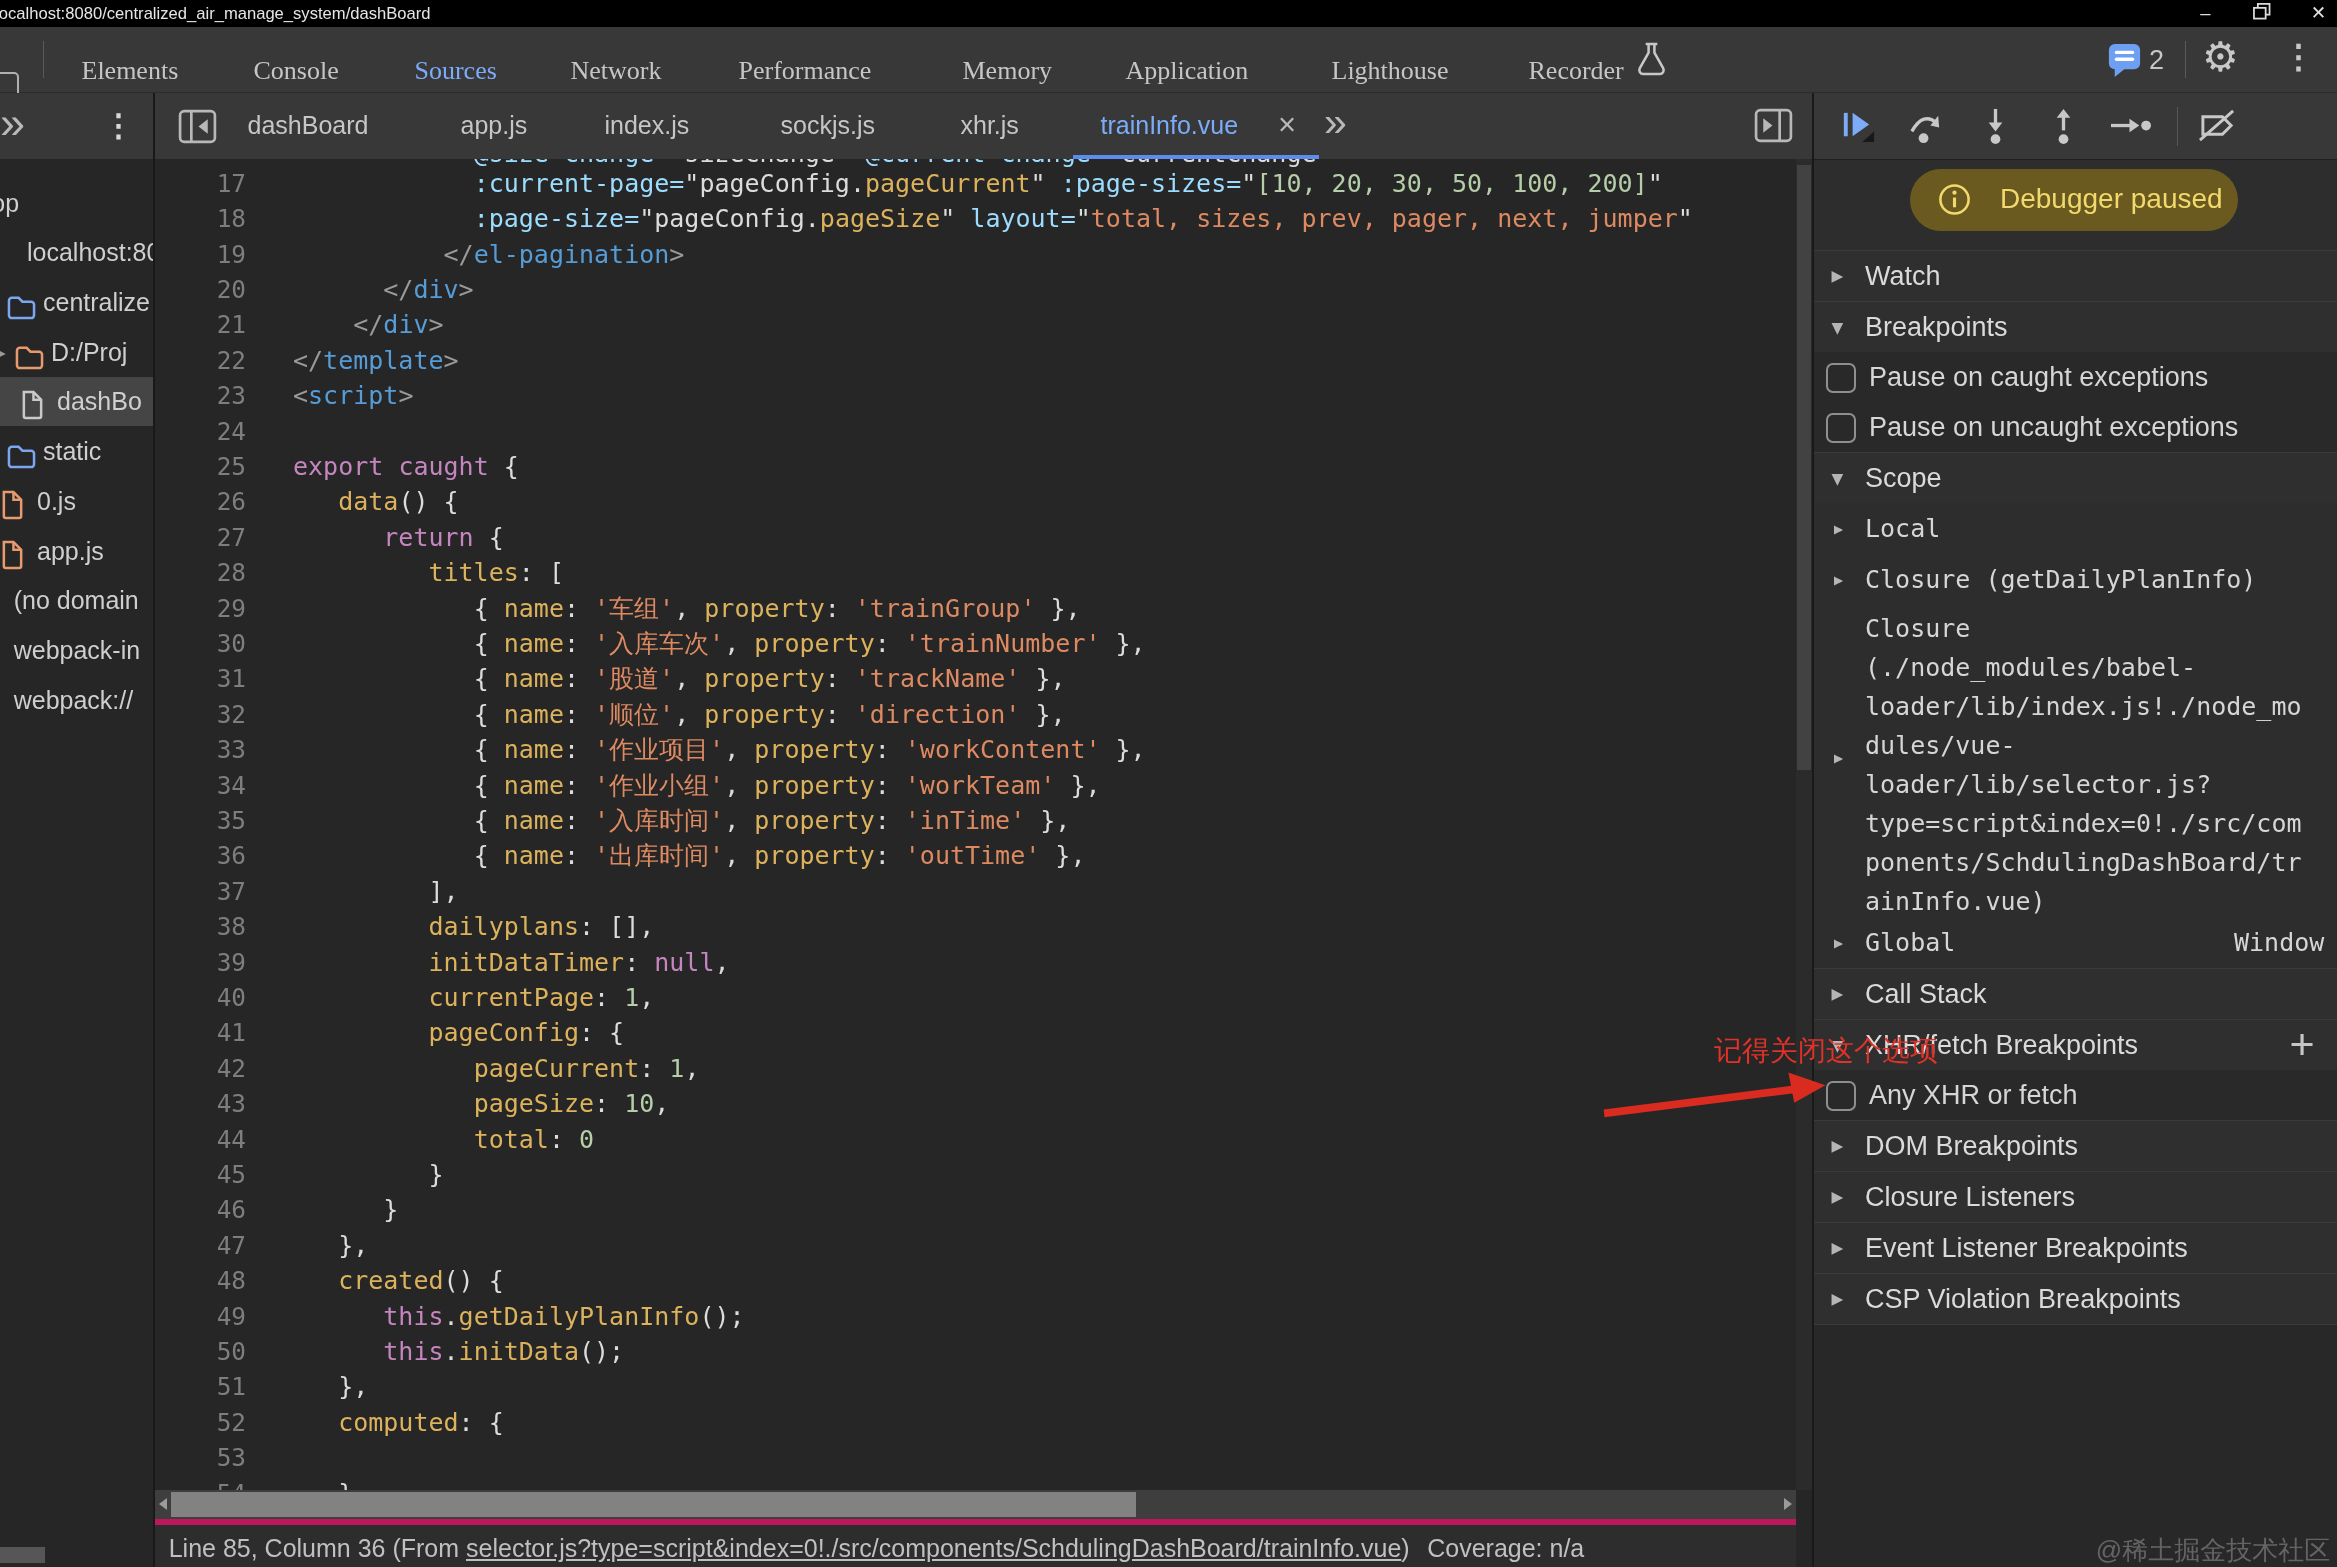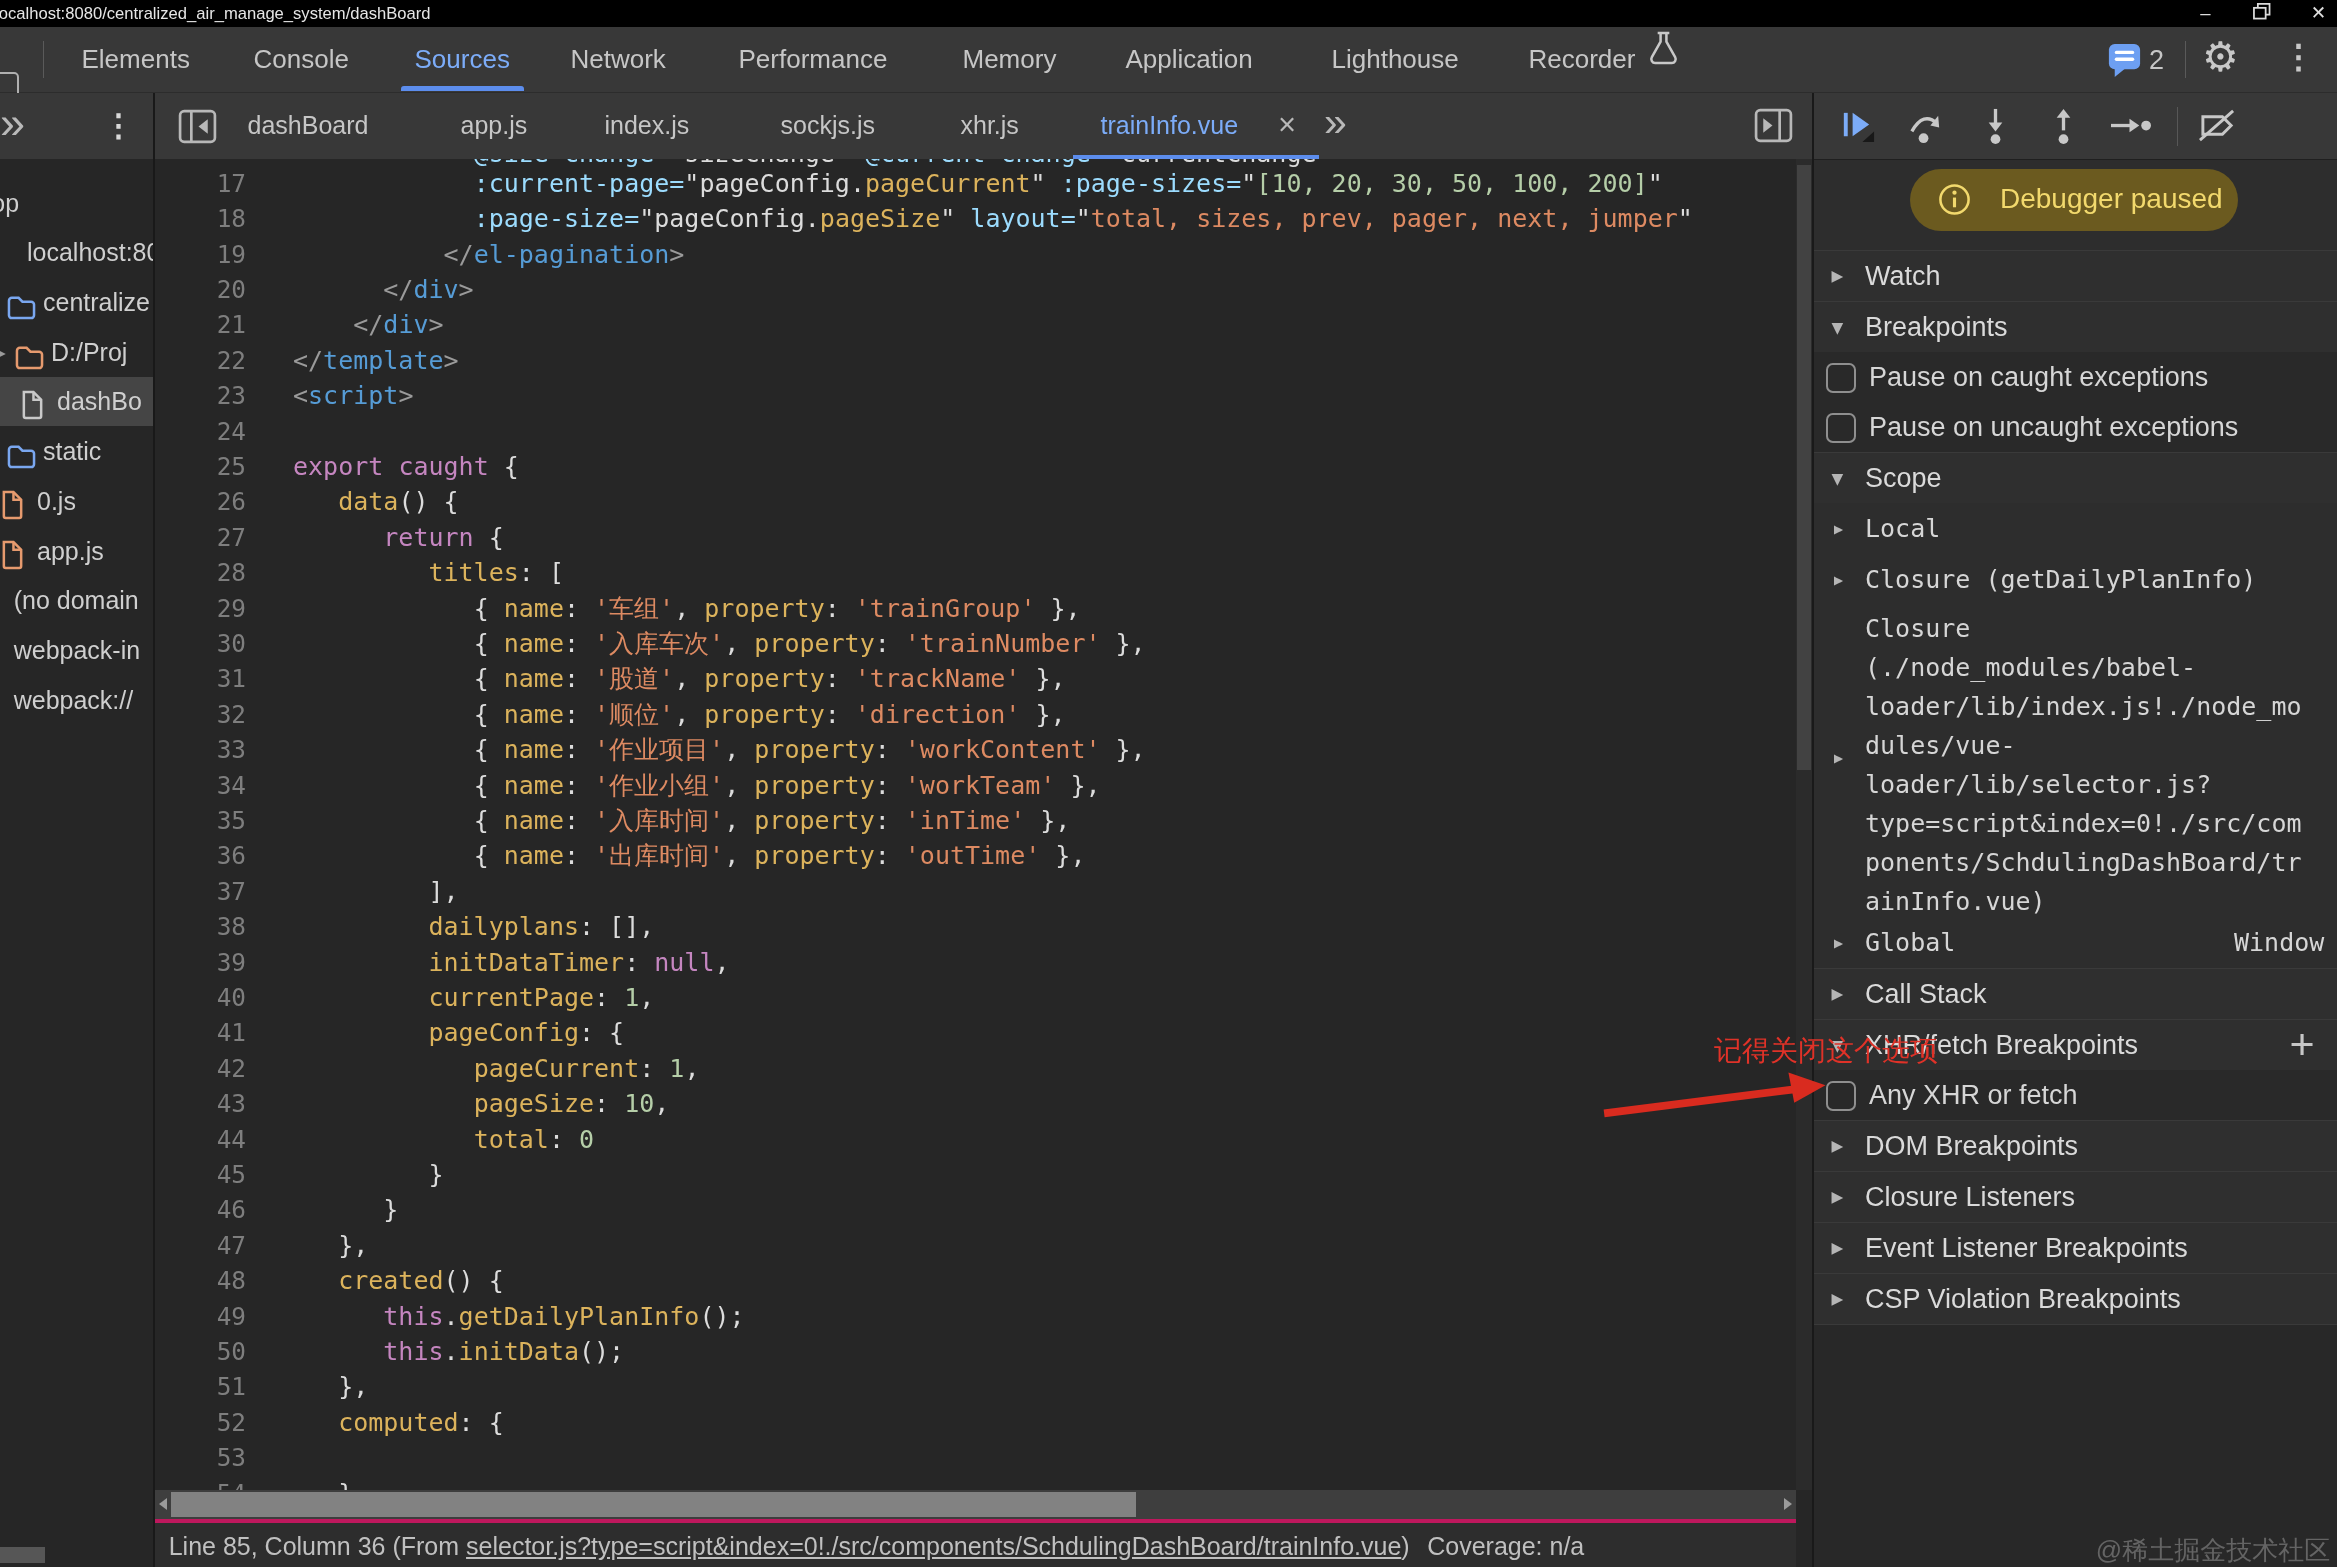--- a/index.html
+++ b/index.html
@@ -7,21 +7,21 @@
        font-family:"Liberation Sans",sans-serif;-webkit-font-smoothing:antialiased;}
   .abs{position:absolute;}
 
   
   #titlebar{left:0;top:0;width:2338px;height:27px;background:#000;color:#e6e6e6;}
   #window-title{position:absolute;left:-4.9px;top:3.9px;font-size:16.6px;white-space:nowrap;}
   .winctl{position:absolute;top:0;width:39px;height:27px;text-align:center;color:#ddd;font-size:18.5px;line-height:25px;}
 
   
   #toolbar{left:0;top:27px;width:2338px;height:65px;background:#383838;border-bottom:1px solid #2c2c2c;}
-  .main-tab{position:absolute;top:0;height:64px;line-height:64px;padding:0 21.5px;font-size:26px;color:#c6c6c6;}
+  .main-tab{position:absolute;top:12px;height:64px;line-height:64px;padding:0 21.5px;font-size:26px;color:#c6c6c6;font-family:Liberation Serif, serif;}
   .main-tab.active{color:#7cacf8;}
   .main-tab.active::after{content:"";position:absolute;left:7.8px;right:7.8px;bottom:0;height:4.9px;background:#5c8ded;border-radius:2.9px 2.9px 0 0;}
   .vsep{position:absolute;width:1px;background:#5a5a5a;}
   #device-icon{left:-9.8px;top:45px;width:25px;height:31px;border:2.9px solid #b0b0b0;border-radius:4.9px;}
 
   
   #tabstrip{left:0;top:93px;width:1814px;height:66px;background:#383838;border-bottom:1px solid #1f1f1f;}
   .file-tab{position:absolute;top:0;height:65px;line-height:65px;padding:0 19.5px;font-size:25px;color:#c6c6c6;white-space:nowrap;}
   .file-tab.active{color:#7cacf8;}
   #filetab-underline{position:absolute;left:1073px;bottom:0;width:246px;height:3.9px;background:#5c8ded;}
@@ -42,21 +42,21 @@
   .codetext{position:absolute;left:138px;white-space:pre;}
   .seg-pln{color:#dcdcdc}.seg-attr{color:#9cdcfe}.seg-key{color:#dcb35c}.seg-str{color:#dd8a62}
   .seg-num{color:#b5cea8}.seg-kw{color:#c586c0}.seg-fn{color:#dcb35c}.seg-tag{color:#569cd6}.seg-tagb{color:#9a9a9a}
 
   
   #vscroll{left:1796px;top:159px;width:15.6px;height:1331px;background:#2b2b2b;}
   #vscroll-thumb{position:absolute;left:1px;top:5.9px;width:13.7px;height:605px;background:#424242;}
   #hscroll{left:155px;top:1490px;width:1641px;height:29px;background:#3e3e3e;}
   #hscroll-thumb{position:absolute;left:15.6px;top:2px;width:965px;height:25px;background:#828282;}
   .harrow{position:absolute;top:7.8px;width:0;height:0;border-top:6.8px solid transparent;border-bottom:6.8px solid transparent;}
-  #statusbar{left:155px;top:1519px;width:1641px;height:48px;background:#2d2d2d;border-top:4px solid #be185d;
+  #statusbar{left:155px;top:1519px;width:1641px;height:48px;background:#2d2d2d;border-top:6px solid #be185d;
              color:#c0c0c0;font-size:25px;line-height:47px;white-space:nowrap;overflow:hidden;padding-left:13.7px;box-sizing:border-box;}
   #status-link{text-decoration:underline;}
   #status-coverage{margin-left:17.6px;}
   #sidebar-scroll-thumb{left:0;top:1547px;width:45px;height:15.6px;background:#565656;}
 
   
   #paneldiv{left:1812px;top:93px;width:2px;height:1475px;background:#191919;}
   #panel{left:1814px;top:93px;width:524px;height:1475px;background:#282828;overflow:hidden;color:#d6d6d6;}
   #dtoolbar{position:relative;width:524px;height:66px;background:#383838;border-bottom:1px solid #1f1f1f;}
   .dbg-icon{position:absolute;top:13.7px;width:39px;height:39px;}

